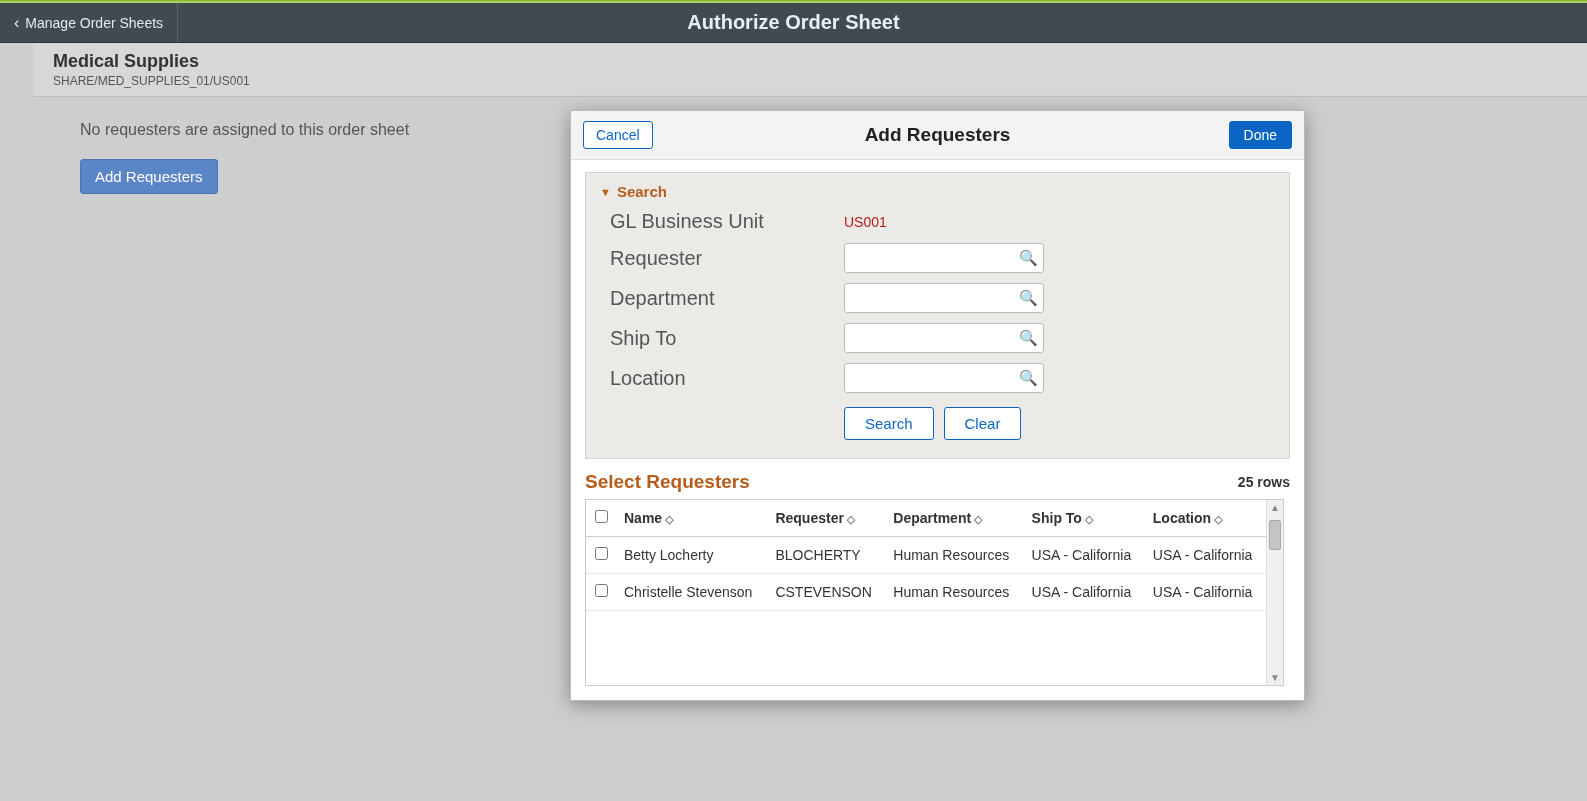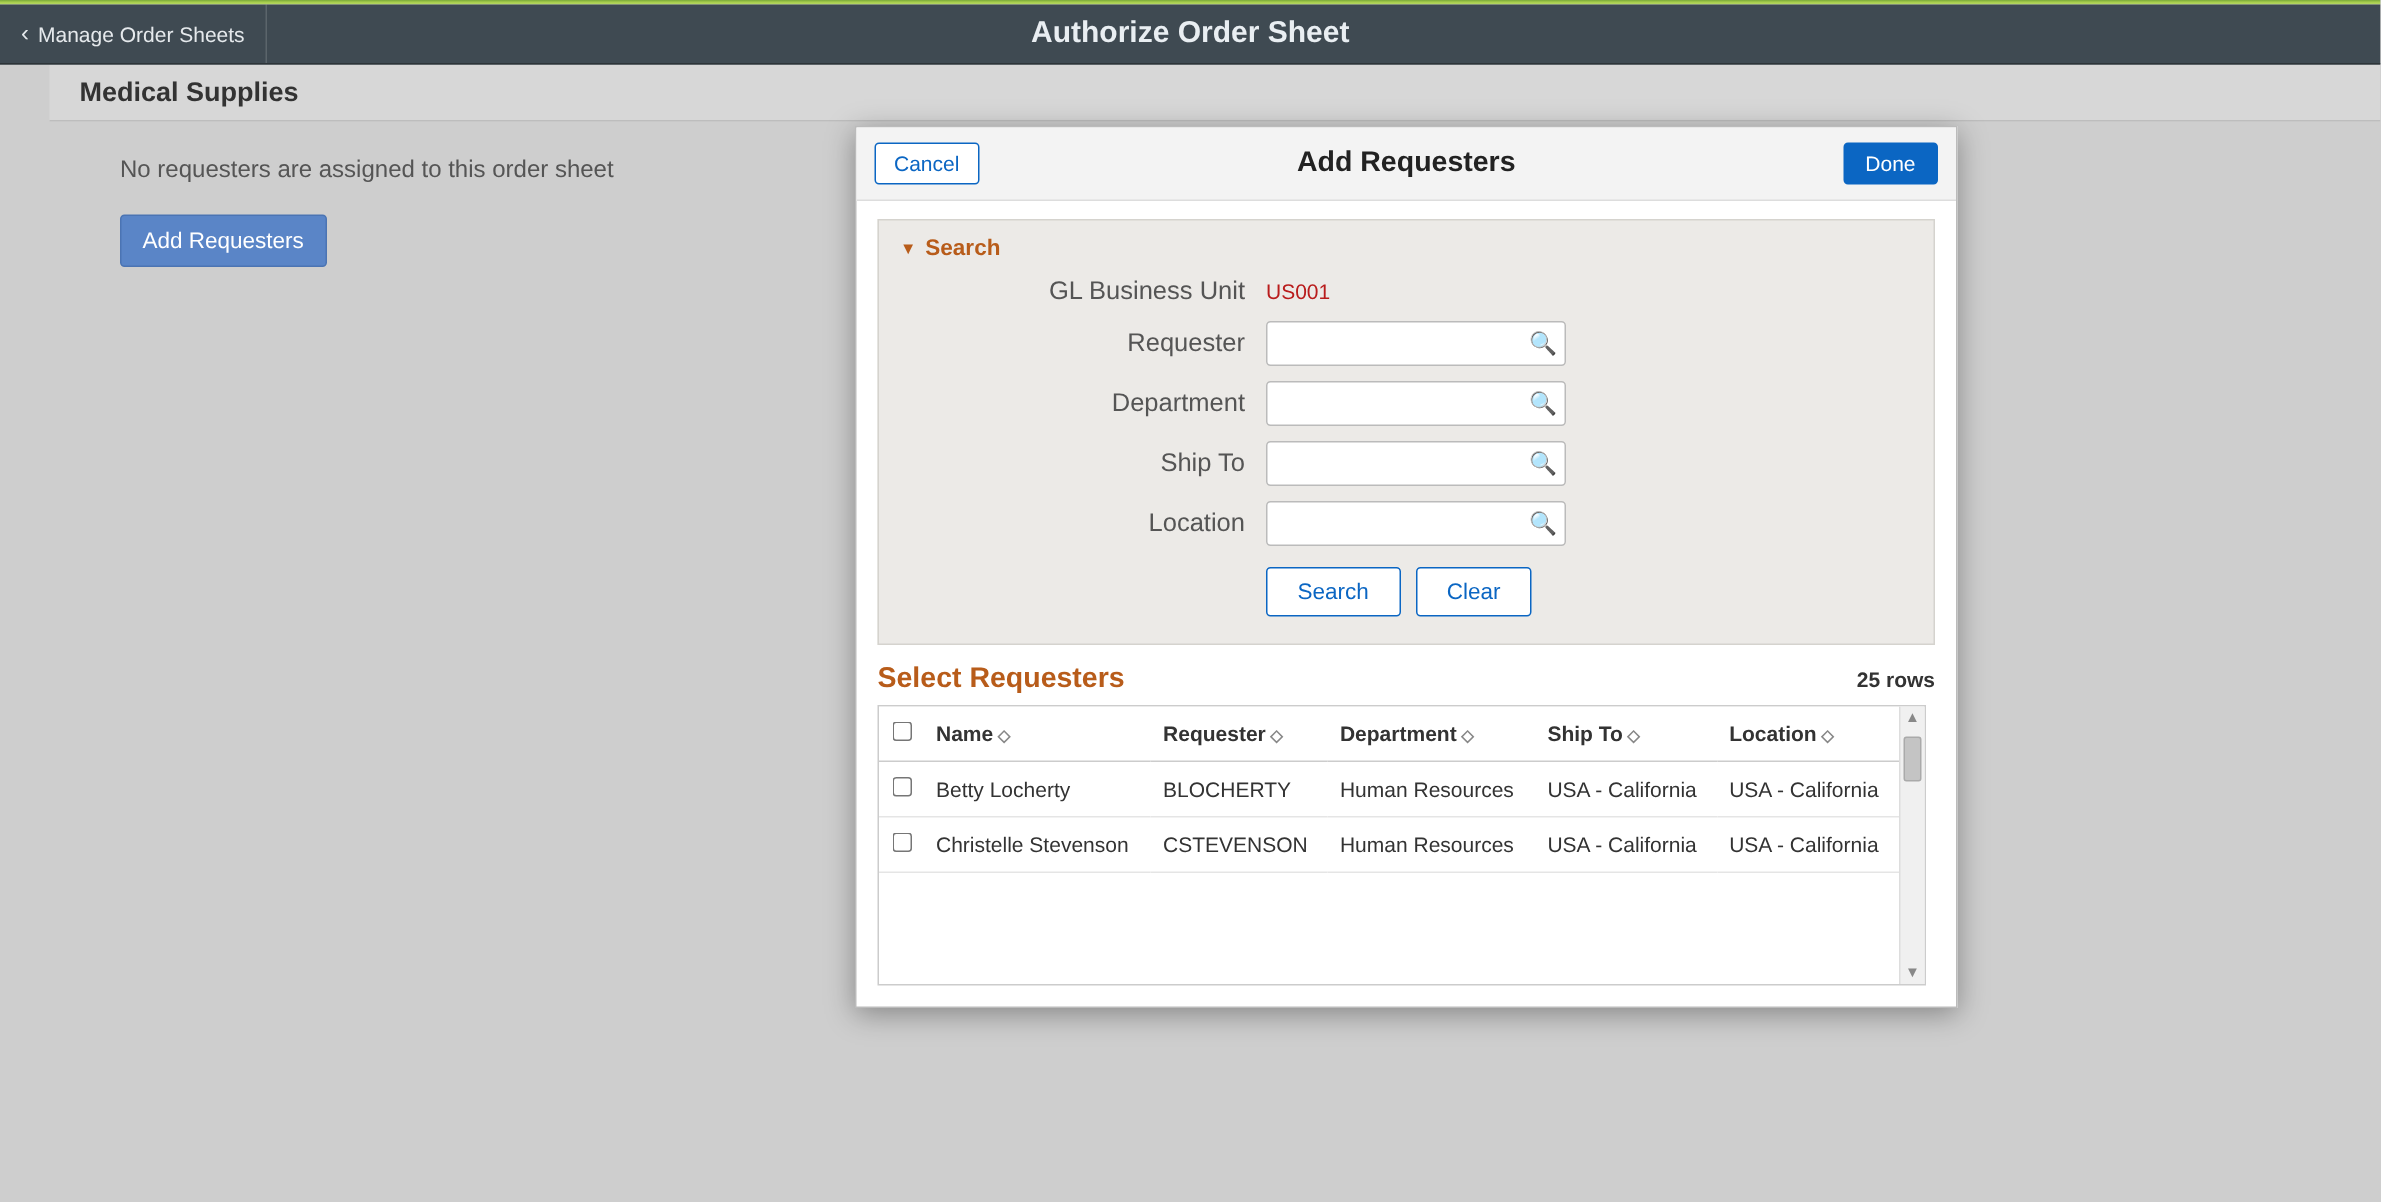--- a/index.html
+++ b/index.html
@@ -10,32 +10,32 @@
   .back-link .chev { font-size: 16px; }
   .topbar-title { position: absolute; left: 50%; transform: translateX(-50%); font-size: 20px; color: #e9eef2; font-weight: 700; }
   .subheader { background: #d7d7d7; border-bottom: 1px solid #bdbdbd; padding: 8px 20px; margin-left: 33px; }
   .subheader .title { font-size: 18px; color: #333; font-weight: 600; }
   .subheader .path { font-size: 12px; color: #555; margin-top: 2px; }
   .page-body { padding: 24px 80px; color: #444; }
   .page-body .msg { font-size: 16px; color: #555; margin-bottom: 20px; }
   .btn-primary { background: #5a85c7; color: #fff; border: 1px solid #4b74b3; padding: 8px 14px; font-size: 15px; border-radius: 3px; cursor: pointer; }
 
   
-  .modal { position: absolute; top: 84px; left: 570px; width: 735px; background: #fff; border: 1px solid #bbb; box-shadow: 0 4px 18px rgba(0,0,0,0.35); display: flex; flex-direction: column; }
+  .modal { position: absolute; top: 110px; left: 570px; width: 735px; background: #fff; border: 1px solid #bbb; box-shadow: 0 4px 18px rgba(0,0,0,0.35); display: flex; flex-direction: column; }
   .modal-header { display: flex; align-items: center; justify-content: space-between; padding: 10px 12px; border-bottom: 1px solid #ddd; background: #f3f3f3; }
   .modal-header .mh-title { position: absolute; left: 50%; transform: translateX(-50%); font-size: 19px; font-weight: 700; color: #222; }
   .link-btn { background: #fff; border: 1px solid #0b66c3; color: #0b66c3; padding: 5px 12px; font-size: 14px; border-radius: 3px; cursor: pointer; }
   .done-btn { background: #0b66c3; border: 1px solid #0b66c3; color: #fff; padding: 5px 14px; font-size: 14px; border-radius: 3px; cursor: pointer; }
 
   .modal-body { padding: 12px 14px 0 14px; }
   .section-box { background: #eceae7; border: 1px solid #d5d3ce; padding: 10px 14px 18px 14px; }
   .section-title { color: #b85c1a; font-weight: 700; font-size: 15px; display: flex; align-items: center; gap: 6px; cursor: pointer; }
   .section-title .tri { display:inline-block; transform: rotate(0deg); font-size: 11px; color: #b85c1a; }
   .form-grid { display: grid; grid-template-columns: 220px 200px; gap: 10px 14px; margin-top: 10px; margin-left: 10px; }
-  .form-label { text-align: right; align-self: center; color: #555; font-size: 17px; }
+  .form-label { text-align: left; align-self: center; color: #555; font-size: 20px; }
   .form-value-static { align-self: center; color: #b91c1c; }
   .lookup-wrap { position: relative; }
   .lookup-wrap input { width: 100%; height: 30px; padding: 4px 30px 4px 8px; border: 1px solid #bbb; border-radius: 3px; font-size: 14px; }
   .lookup-wrap .mag { position: absolute; right: 6px; top: 50%; transform: translateY(-50%); color: #555; cursor: pointer; font-size: 15px; }
   .form-actions { grid-column: 2 / 3; display: flex; gap: 10px; margin-top: 4px; }
   .form-actions button { background: #fff; border: 1px solid #0b66c3; color: #0b66c3; padding: 7px 20px; font-size: 15px; border-radius: 3px; cursor: pointer; }
 
   .select-header { display: flex; justify-content: space-between; align-items: center; padding: 12px 14px 6px 14px; }
   .select-header .sh-title { color: #b85c1a; font-weight: 700; font-size: 19px; }
   .select-header .rowcount { color: #333; font-weight: 700; font-size: 14px; }
@@ -59,20 +59,21 @@
 <div class="topbar">
   <div class="back-link">
     <span class="chev">‹</span>
     <span>Manage Order Sheets</span>
   </div>
   <div class="topbar-title">Authorize Order Sheet</div>
 </div>
 
 <div class="subheader">
   <div class="title">Medical Supplies</div>
+  <div class="path">SHARE/MED_SUPPLIES_01/US001</div>
 </div>
 
 <div class="page-body">
   <div class="msg">No requesters are assigned to this order sheet</div>
   <button class="btn-primary">Add Requesters</button>
 </div>
 
 <div class="modal">
   <div class="modal-header" style="position:relative;">
     <button class="link-btn">Cancel</button>

